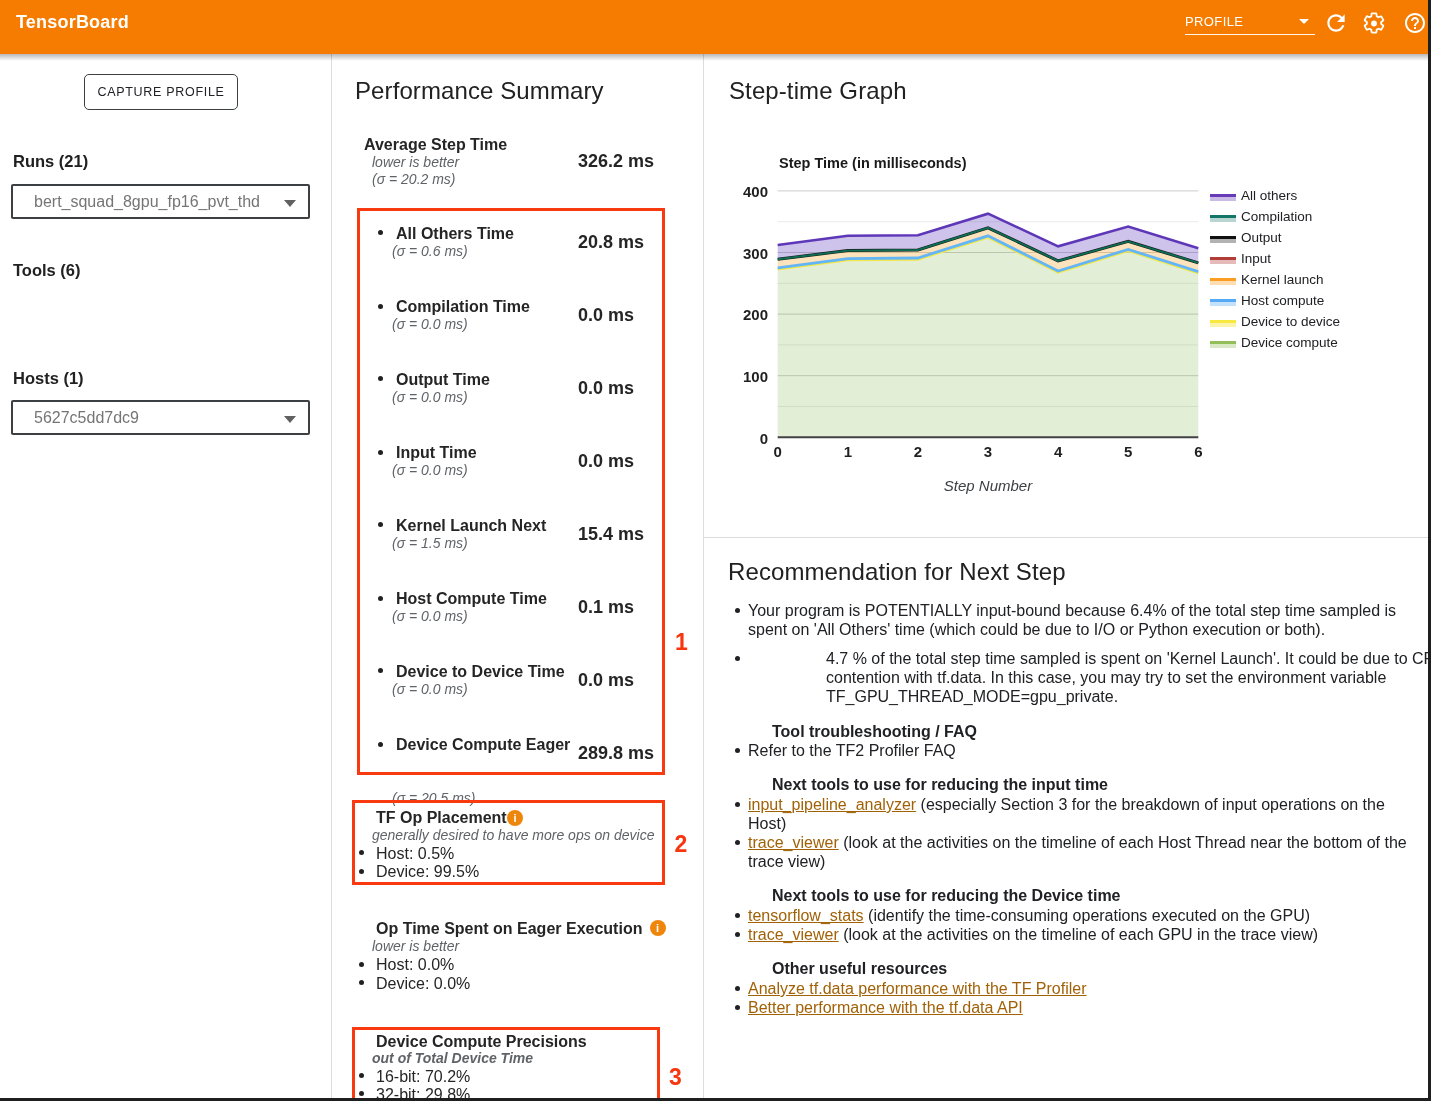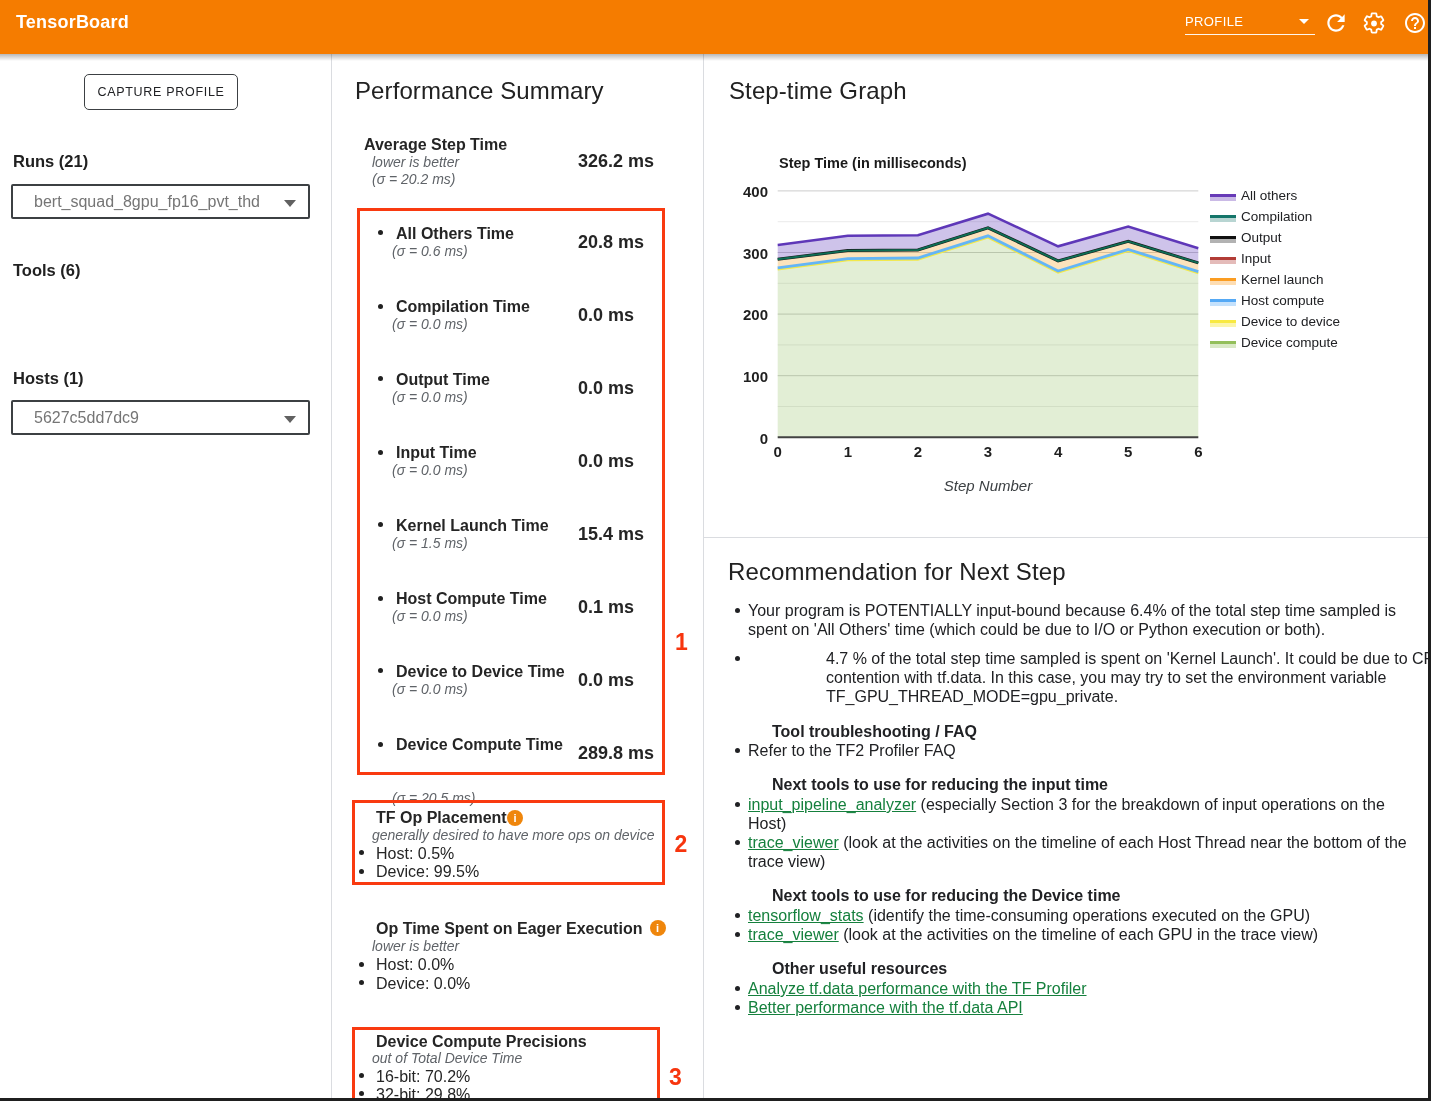--- a/index.html
+++ b/index.html
@@ -38,21 +38,21 @@
 .bullet { position:absolute; width:5px; height:5px; border-radius:50%; background:#212121; }
 .redbox { position:absolute; border:3px solid #f93a10; }
 .rednum { position:absolute; font-size:23px; font-weight:700; line-height:23px; color:#f7350e; }
 .mtext { position:absolute; font-size:16px; color:#252525; white-space:nowrap; }
 .info { position:absolute; width:16px; height:16px; border-radius:50%; background:#ef860c; color:#fff;
   font-size:11px; font-weight:700; text-align:center; line-height:16px; font-style:normal; }
 
 .rtext { position:absolute; font-size:16px; color:#202124; line-height:19px; width:662px; }
 .rbold { position:absolute; font-size:16px; font-weight:700; color:#202124; white-space:nowrap;margin-left:43px; }
 .rbullet { position:absolute; width:5px; height:5px; border-radius:50%; background:#202124; }
-a.lnk { color:#15803d; text-decoration:underline; }
+a.lnk { color:#a16207; text-decoration:underline; }
 
 .lgrow { position:absolute; left:1210px; width:220px; height:8px; }
 .lgline { position:absolute; left:0; top:0; width:26px; height:3px; }
 .lgband { position:absolute; left:0; top:3px; width:26px; height:4px; }
 .lgtxt { position:absolute; left:31px; top:-5px; font-size:13.5px; line-height:14px; color:#202124; white-space:nowrap; }
 </style>
 </head>
 <body>
 <div id="page">
 
@@ -114,33 +114,33 @@
   <div class="mval" style="left:578px; top:305px;">0.0 ms</div>
   <div class="bullet" style="left:378px; top:376px;"></div>
   <div class="mlabel" style="left:396px; top:371px;">Output Time</div>
   <div class="msub" style="left:397px; top:389px;">(σ = 0.0 ms)</div>
   <div class="mval" style="left:578px; top:378px;">0.0 ms</div>
   <div class="bullet" style="left:378px; top:450px;"></div>
   <div class="mlabel" style="left:396px; top:444px;">Input Time</div>
   <div class="msub" style="left:397px; top:462px;">(σ = 0.0 ms)</div>
   <div class="mval" style="left:578px; top:451px;">0.0 ms</div>
   <div class="bullet" style="left:378px; top:522px;"></div>
-  <div class="mlabel" style="left:396px; top:517px;">Kernel Launch Time</div>
+  <div class="mlabel" style="left:396px; top:517px;">Kernel Launch Next</div>
   <div class="msub" style="left:397px; top:535px;">(σ = 1.5 ms)</div>
   <div class="mval" style="left:578px; top:524px;">15.4 ms</div>
   <div class="bullet" style="left:378px; top:596px;"></div>
   <div class="mlabel" style="left:396px; top:590px;">Host Compute Time</div>
   <div class="msub" style="left:397px; top:608px;">(σ = 0.0 ms)</div>
   <div class="mval" style="left:578px; top:597px;">0.1 ms</div>
   <div class="bullet" style="left:378px; top:668px;"></div>
   <div class="mlabel" style="left:396px; top:663px;">Device to Device Time</div>
   <div class="msub" style="left:397px; top:681px;">(σ = 0.0 ms)</div>
   <div class="mval" style="left:578px; top:670px;">0.0 ms</div>
   <div class="bullet" style="left:378px; top:742px;"></div>
-  <div class="mlabel" style="left:396px; top:736px;">Device Compute Time</div>
+  <div class="mlabel" style="left:396px; top:736px;">Device Compute Eager</div>
   <div class="msub" style="left:397px; top:754px;margin-top:36px;">(σ = 20.5 ms)</div>
   <div class="mval" style="left:578px; top:743px;">289.8 ms</div>
 
   <div class="redbox" style="left:352px; top:800px; width:313px; height:85px;"></div>
   <div class="rednum" style="left:674.5px; top:833px;">2</div>
   <div class="mlabel" style="left:376px; top:809px;">TF Op Placement</div>
   <div class="info" style="left:507px; top:809.5px;">i</div>
   <div class="msub" style="left:377px; top:827px;">generally desired to have more ops on device</div>
   <div class="bullet" style="left:359px; top:850px;"></div>
   <div class="mtext" style="left:376px; top:845px;">Host: 0.5%</div>
@@ -151,21 +151,21 @@
   <div class="info" style="left:649.5px; top:920px;">i</div>
   <div class="msub" style="left:377px; top:938px;">lower is better</div>
   <div class="bullet" style="left:359px; top:962px;"></div>
   <div class="mtext" style="left:376px; top:956px;">Host: 0.0%</div>
   <div class="bullet" style="left:359px; top:980px;"></div>
   <div class="mtext" style="left:376px; top:975px;">Device: 0.0%</div>
 
   <div class="redbox" style="left:352px; top:1027px; width:308px; height:74px;"></div>
   <div class="rednum" style="left:669px; top:1066px;">3</div>
   <div class="mlabel" style="left:376px; top:1033px;">Device Compute Precisions</div>
-  <div class="msub" style="left:377px; top:1050px;">out of Total Device Time</div>
+  <div class="msub" style="left:377px; top:1050px;font-weight:bold;">out of Total Device Time</div>
   <div class="bullet" style="left:359px; top:1073px;"></div>
   <div class="mtext" style="left:376px; top:1068px;">16-bit: 70.2%</div>
   <div class="bullet" style="left:359px; top:1091px;"></div>
   <div class="mtext" style="left:376px; top:1086px;">32-bit: 29.8%</div>
 
   <h2 class="sect" style="left:729px; top:76.5px;">Step-time Graph</h2>
   <svg style="position:absolute;left:0;top:0;" width="1431" height="1106" viewBox="0 0 1431 1106">
 <line x1="777.7" y1="406.5" x2="1198.3" y2="406.5" stroke="#ebebeb" stroke-width="1"></line>
 <line x1="777.7" y1="344.9" x2="1198.3" y2="344.9" stroke="#ebebeb" stroke-width="1"></line>
 <line x1="777.7" y1="283.3" x2="1198.3" y2="283.3" stroke="#ebebeb" stroke-width="1"></line>

